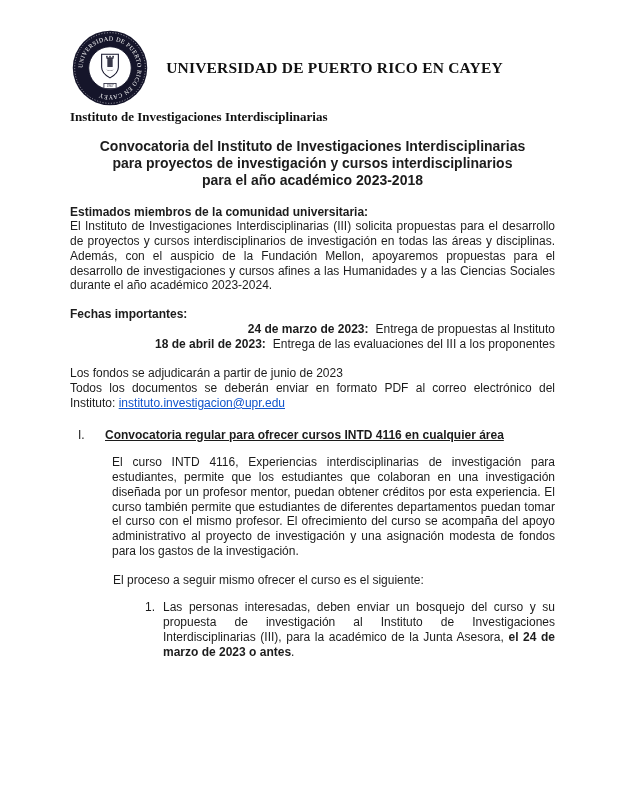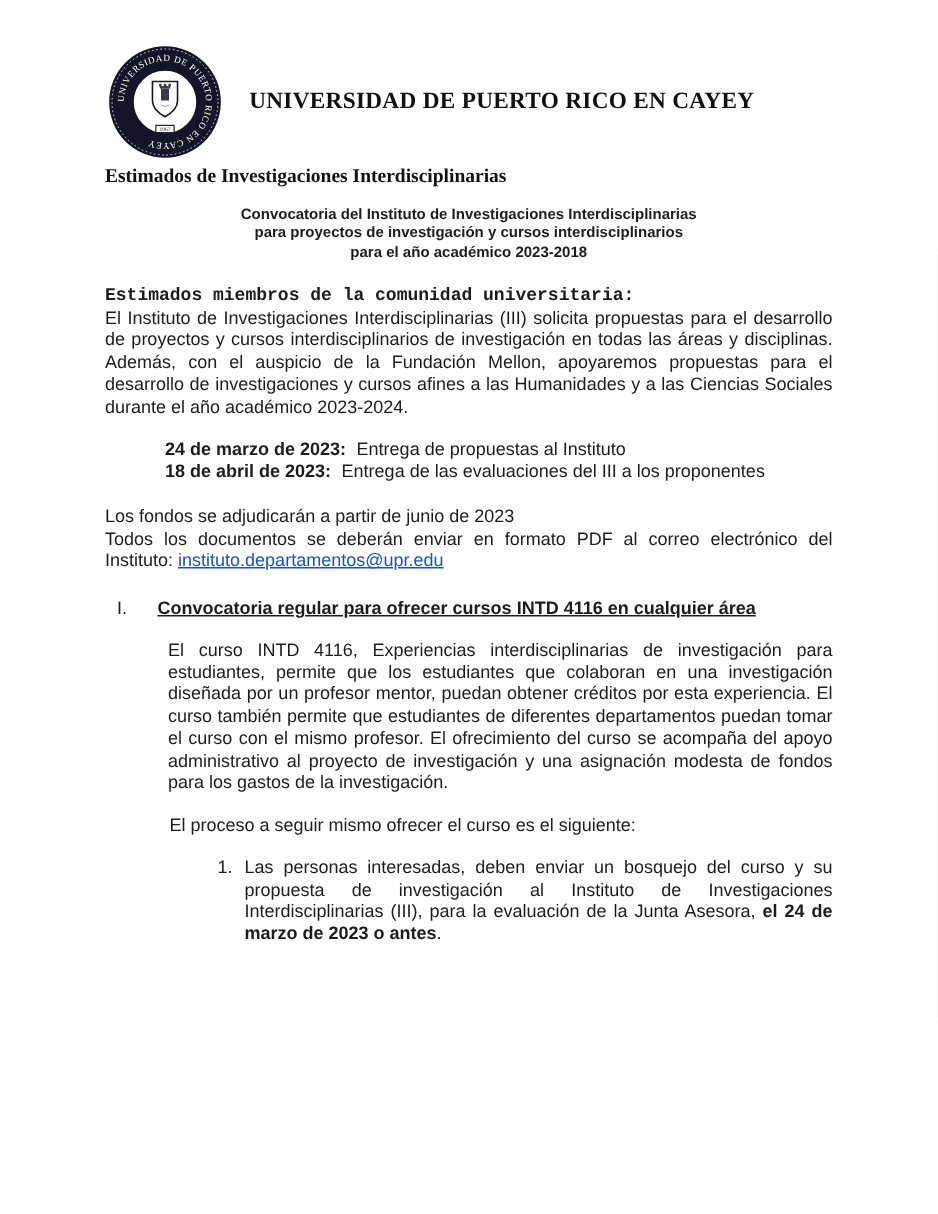--- a/index.html
+++ b/index.html
@@ -34,29 +34,29 @@
     font-family:"Liberation Serif", serif;
     font-weight:bold;
     font-size:13px;
     color:#111;
   }
   
   .doc-title {
     margin-top:13px;
     text-align:center;
     font-weight:bold;
-    font-size:10px;
+    font-size:14px;
     line-height:1.23;
   }
-  .salutation { margin-top:15px; font-weight:bold;font-family:Liberation Mono, monospace; }
+  .salutation { margin-top:15px; font-weight:bold; }
   .para { text-align:justify; }
   
   .dates-block { margin-top:14px; }
   .dates-heading { font-weight:bold; }
-  .date-line { padding-left:40px; }
+  .date-line { padding-left:40px;text-align:right; }
   .date-label { font-weight:bold; }
   .date-desc { margin-left:7px; }
   .funds-note { margin-top:15px; }
   .email-link { color:#1155cc; text-decoration:underline; }
   .description-line { margin-top:15px; }
   
   .section-heading-row { margin-top:17px; display:flex; }
   .section-numeral { width:27px; margin-left:8px; flex:0 0 27px; }
   .section-heading {
     flex:1;
@@ -104,57 +104,58 @@
           </g>
         </g>
 
         <rect x="42" y="70.5" width="16" height="6.4" fill="#ffffff" stroke="#15152a" stroke-width="1"></rect>
         <text x="50" y="75.6" font-size="4.8" fill="#15152a" text-anchor="middle">1967</text>
       </svg>
     </div>
     <div class="university-name">UNIVERSIDAD DE PUERTO RICO EN CAYEY</div>
   </div>
 
-  <div class="institute-name">Estimados de Investigaciones Interdisciplinarias</div>
+  <div class="institute-name">Instituto de Investigaciones Interdisciplinarias</div>
 
   <div class="doc-title">
     <div>Convocatoria del Instituto de Investigaciones Interdisciplinarias</div>
     <div>para proyectos de investigación y cursos interdisciplinarios</div>
     <div>para el año académico 2023-2018</div>
   </div>
 
   <div class="salutation">Estimados miembros de la comunidad universitaria:</div>
 
   <div class="para">El Instituto de Investigaciones Interdisciplinarias (III) solicita propuestas para el desarrollo de proyectos y cursos interdisciplinarios de investigación en todas las áreas y disciplinas. Además, con el auspicio de la Fundación Mellon, apoyaremos propuestas para el desarrollo de investigaciones y cursos afines a las Humanidades y a las Ciencias Sociales durante el año académico 2023-2024.</div>
 
   <div class="dates-block">
+    <div class="dates-heading">Fechas importantes:</div>
     <div class="date-line">
       <span class="date-label">24 de marzo de 2023:</span><span class="date-desc">Entrega de propuestas al Instituto</span>
     </div>
     <div class="date-line">
       <span class="date-label">18 de abril de 2023:</span><span class="date-desc">Entrega de las evaluaciones del III a los proponentes</span>
     </div>
   </div>
 
   <div class="funds-note">Los fondos se adjudicarán a partir de junio de 2023</div>
 
   <div class="para">
-    <span>Todos los documentos se deberán enviar en formato PDF al correo electrónico del Instituto: </span><a href="#" class="email-link">instituto.departamentos@upr.edu</a>
+    <span>Todos los documentos se deberán enviar en formato PDF al correo electrónico del Instituto: </span><a href="#" class="email-link">instituto.investigacion@upr.edu</a>
   </div>
 
 
   <div class="section-heading-row">
     <div class="section-numeral">I.</div>
     <div class="section-heading">Convocatoria regular para ofrecer cursos INTD 4116 en cualquier área</div>
   </div>
 
   <div class="section-para">El curso INTD 4116, Experiencias interdisciplinarias de investigación para estudiantes, permite que los estudiantes que colaboran en una investigación diseñada por un profesor mentor, puedan obtener créditos por esta experiencia. El curso también permite que estudiantes de diferentes departamentos puedan tomar el curso con el mismo profesor. El ofrecimiento del curso se acompaña del apoyo administrativo al proyecto de investigación y una asignación modesta de fondos para los gastos de la investigación.</div>
 
   <div class="process-intro">El proceso a seguir mismo ofrecer el curso es el siguiente:</div>
 
   <div class="step-row">
     <div class="step-number">1.</div>
     <div class="step-text">
-      <span>Las personas interesadas, deben enviar un bosquejo del curso y su propuesta de investigación al Instituto de Investigaciones Interdisciplinarias (III), para la evaluación de la Junta Asesora, </span><span class="bold">el 24 de marzo de 2023 o antes</span><span>.</span>
+      <span>Las personas interesadas, deben enviar un bosquejo del curso y su propuesta de investigación al Instituto de Investigaciones Interdisciplinarias (III), para la académico de la Junta Asesora, </span><span class="bold">el 24 de marzo de 2023 o antes</span><span>.</span>
     </div>
   </div>
 
 </div>
 
 </body></html>

